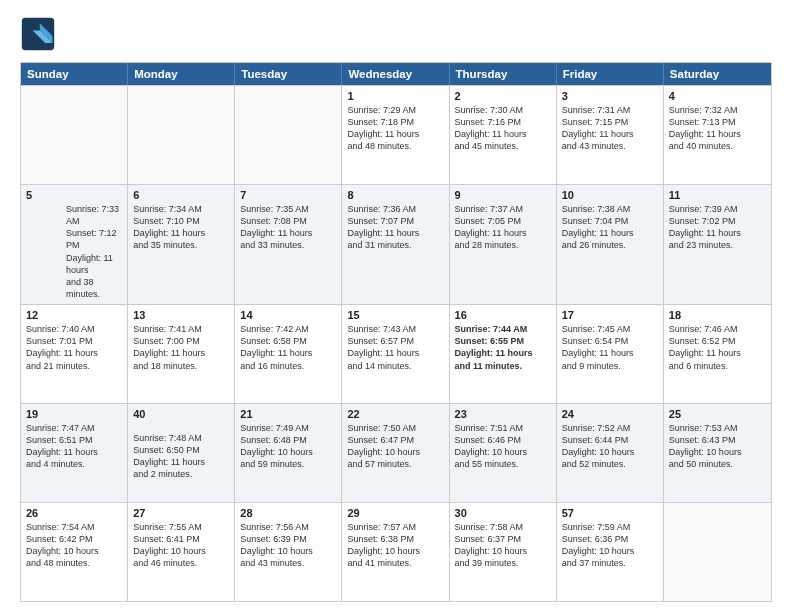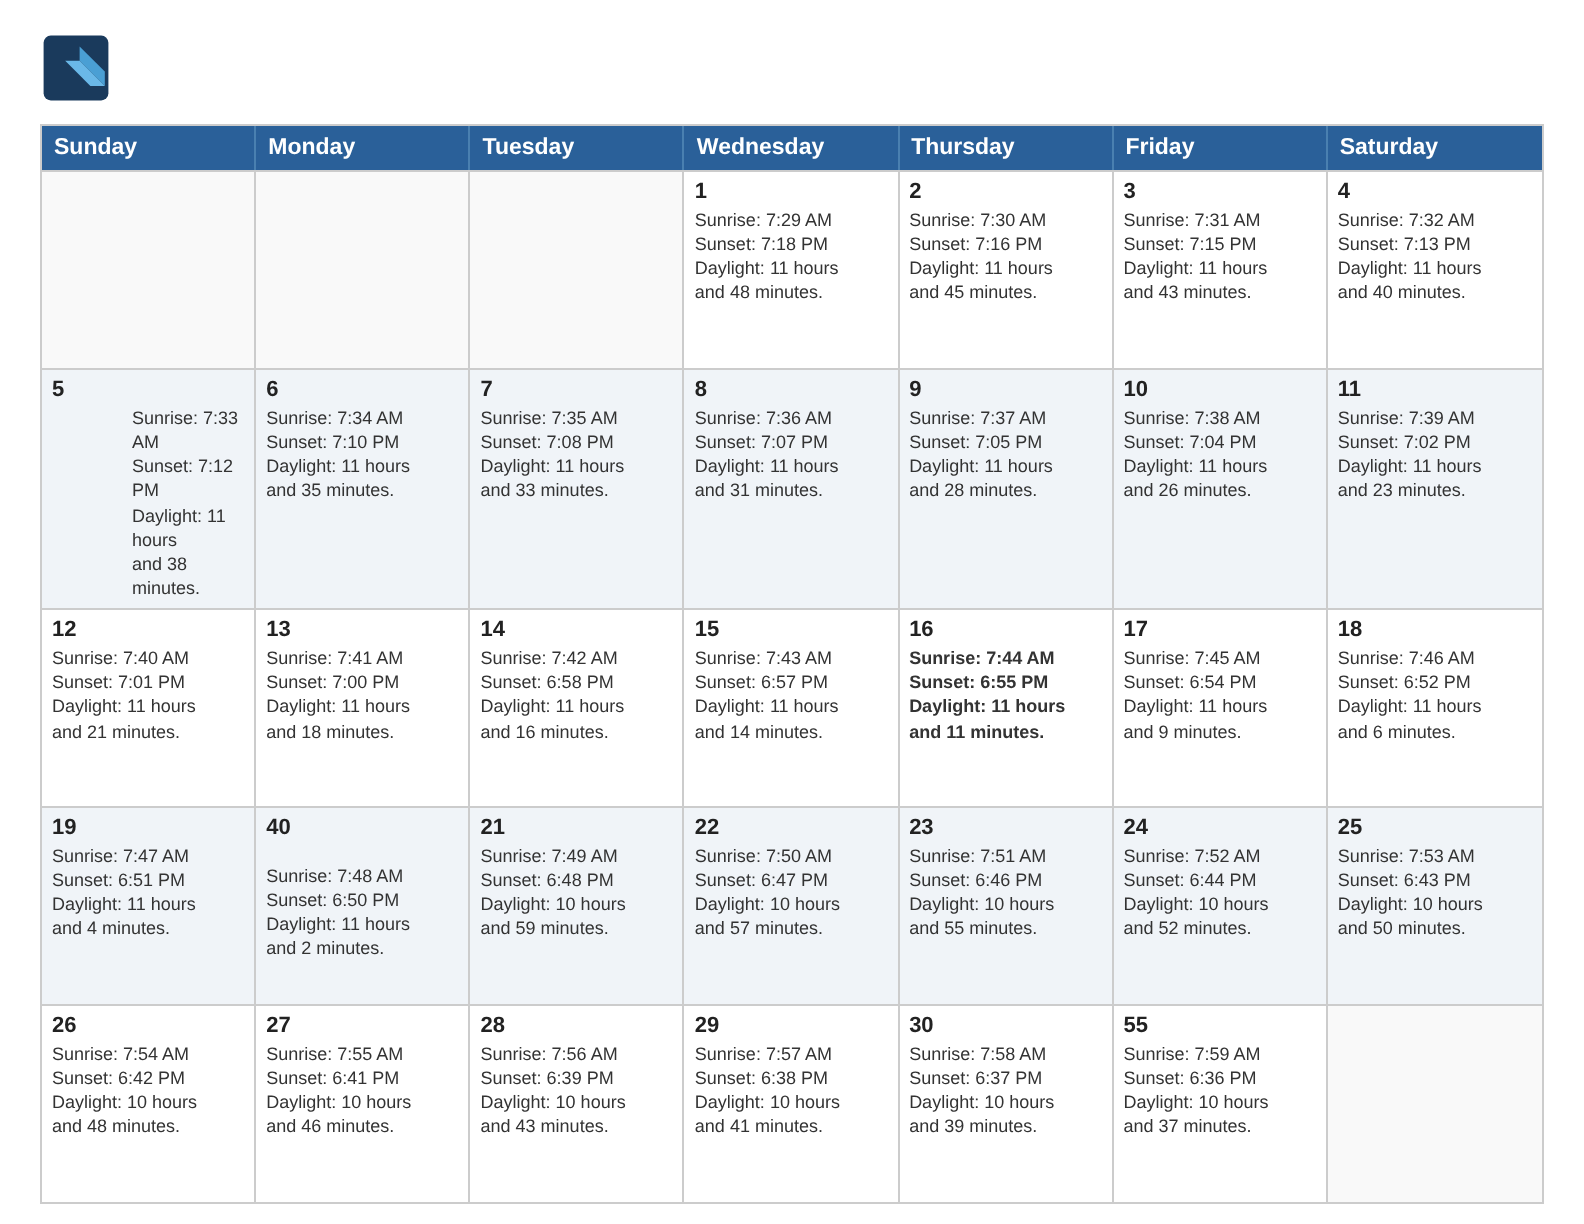--- a/index.html
+++ b/index.html
@@ -356,21 +356,21 @@
 and 41 minutes.</div>
           </div>
           <div class="cal-cell">
             <div class="day-num">30</div>
             <div class="cell-info" style="white-space: pre-line;">Sunrise: 7:58 AM
 Sunset: 6:37 PM
 Daylight: 10 hours
 and 39 minutes.</div>
           </div>
           <div class="cal-cell">
-            <div class="day-num">55</div>
+            <div class="day-num">57</div>
             <div class="cell-info" style="white-space: pre-line;">Sunrise: 7:59 AM
 Sunset: 6:36 PM
 Daylight: 10 hours
 and 37 minutes.</div>
           </div>
           <div class="cal-cell empty"></div>
         </div>
       </div>
   </div>
 </div>

